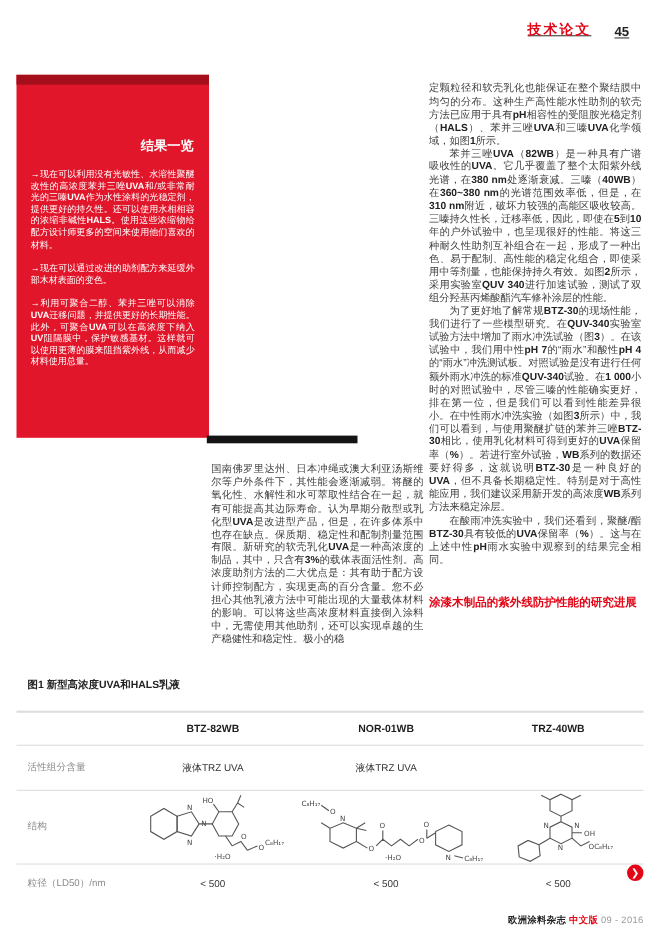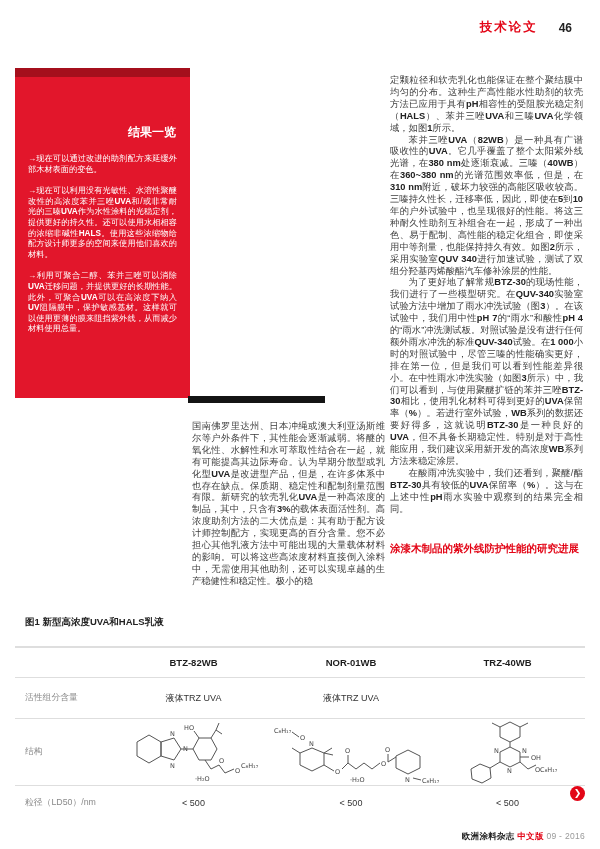--- a/index.html
+++ b/index.html
@@ -1,20 +1,20 @@
 <!DOCTYPE html>
 <html style="--accent_red: #e30617; --box_red: #e2162b; --box_dark_red: #a50f1c; --bar_black: #141414; --text_dark: #3d3d3d; --text_gray: #8a8a8a; --rule_gray: #dedede;"><head>
 <meta charset="utf-8">
 <style>
   html,body{margin:0;padding:0;background:#ffffff;}
   .page{position:relative;width:600px;height:849px;background:#fff;overflow:hidden;
         font-family:"Liberation Sans","DejaVu Sans",sans-serif;color:var(--text_dark,#3d3d3d);}
 
   
-  .header{position:absolute;top:19px;right:28px;display:flex;gap:21px;align-items:center;}
+  .header{position:absolute;top:19px;right:28px;display:flex;gap:21px;align-items:flex-end;text-decoration:underline;}
   .header .section{color:var(--accent_red);font-weight:bold;font-size:12.5px;letter-spacing:2px;}
   .header .pageno{color:#222;font-weight:bold;font-size:12px;}
 
   
   .results-box{position:absolute;left:15px;top:68px;width:175px;height:330px;background:var(--box_red);}
   .box-strip{position:absolute;left:0;top:0;width:100%;height:9px;background:var(--box_dark_red);}
   .box-title{margin:0;padding:56px 14px 13px 14px;text-align:right;color:#fff;font-size:12px;font-weight:bold;}
   .box-bullet{margin:0 13px 11px 13px;color:#fff;font-size:8.2px;line-height:10.6px;text-align:justify;}
   .box-bullet b{color:#fff;}
 
@@ -54,28 +54,28 @@
   .footer .e{font-weight:bold;color:var(--accent_red);}
   .footer .i{color:#999;}
 </style>
 </head>
 <body>
 
 <div class="page">
 
   <div class="header">
     <span class="section">技术论文</span>
-    <span class="pageno">46</span>
+    <span class="pageno">45</span>
   </div>
 
   <div class="results-box">
     <div class="box-strip"></div>
     <h2 class="box-title">结果一览</h2>
+    <p class="box-bullet latin">→现在可以利用没有光敏性、水溶性聚醚改性的高浓度苯并三唑<b>UVA</b>和/或非常耐光的三嗪<b>UVA</b>作为水性涂料的光稳定剂，提供更好的持久性。还可以使用水相相容的浓缩非碱性<b>HALS</b>。使用这些浓缩物给配方设计师更多的空间来使用他们喜欢的材料。</p>
     <p class="box-bullet latin">→现在可以通过改进的助剂配方来延缓外部木材表面的变色。</p>
-    <p class="box-bullet latin">→现在可以利用没有光敏性、水溶性聚醚改性的高浓度苯并三唑<b>UVA</b>和/或非常耐光的三嗪<b>UVA</b>作为水性涂料的光稳定剂，提供更好的持久性。还可以使用水相相容的浓缩非碱性<b>HALS</b>。使用这些浓缩物给配方设计师更多的空间来使用他们喜欢的材料。</p>
     <p class="box-bullet latin">→利用可聚合二醇、苯并三唑可以消除<b>UVA</b>迁移问题，并提供更好的长期性能。此外，可聚合<b>UVA</b>可以在高浓度下纳入<b>UV</b>阻隔膜中，保护敏感基材。这样就可以使用更薄的膜来阻挡紫外线，从而减少材料使用总量。</p>
   </div>
 
   <div class="black-bar"></div>
 
   <div class="col col-left">
     <p class="noindent latin">国南佛罗里达州、日本冲绳或澳大利亚汤斯维尔等户外条件下，其性能会逐渐减弱。将醚的氧化性、水解性和水可萃取性结合在一起，就有可能提高其边际寿命。认为早期分散型或乳化型<b>UVA</b>是改进型产品，但是，在许多体系中也存在缺点。保质期、稳定性和配制剂量范围有限。新研究的软壳乳化<b>UVA</b>是一种高浓度的制品，其中，只含有<b>3%</b>的载体表面活性剂。高浓度助剂方法的二大优点是：其有助于配方设计师控制配方，实现更高的百分含量。您不必担心其他乳液方法中可能出现的大量载体材料的影响。可以将这些高浓度材料直接倒入涂料中，无需使用其他助剂，还可以实现卓越的生产稳健性和稳定性。极小的稳</p>
   </div>
 
   <div class="col col-right">

